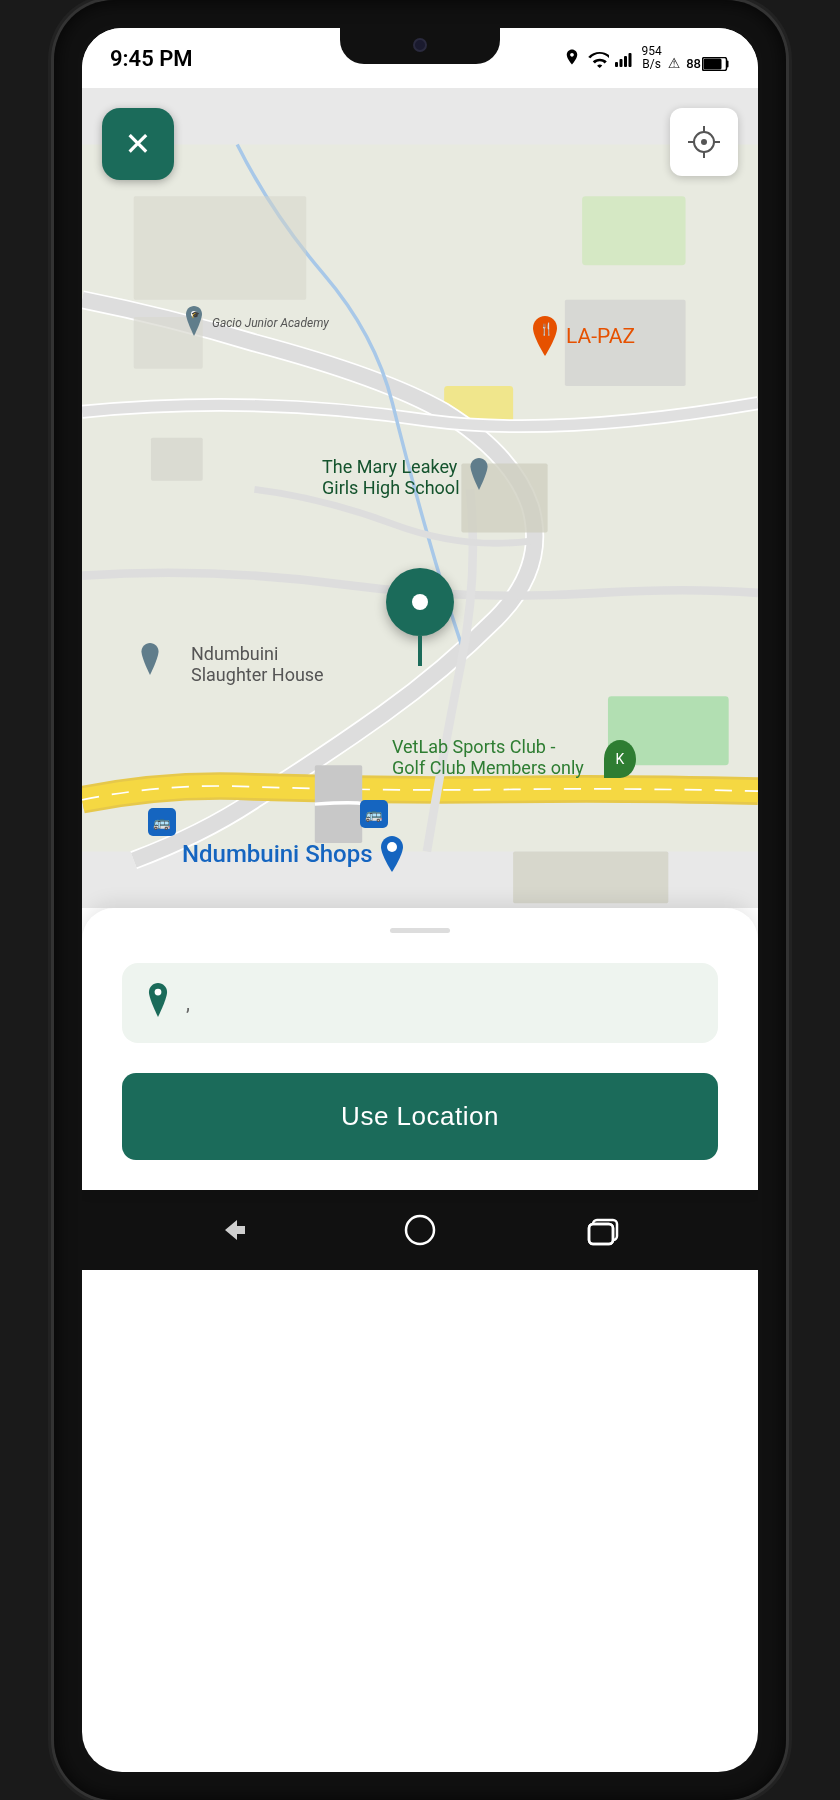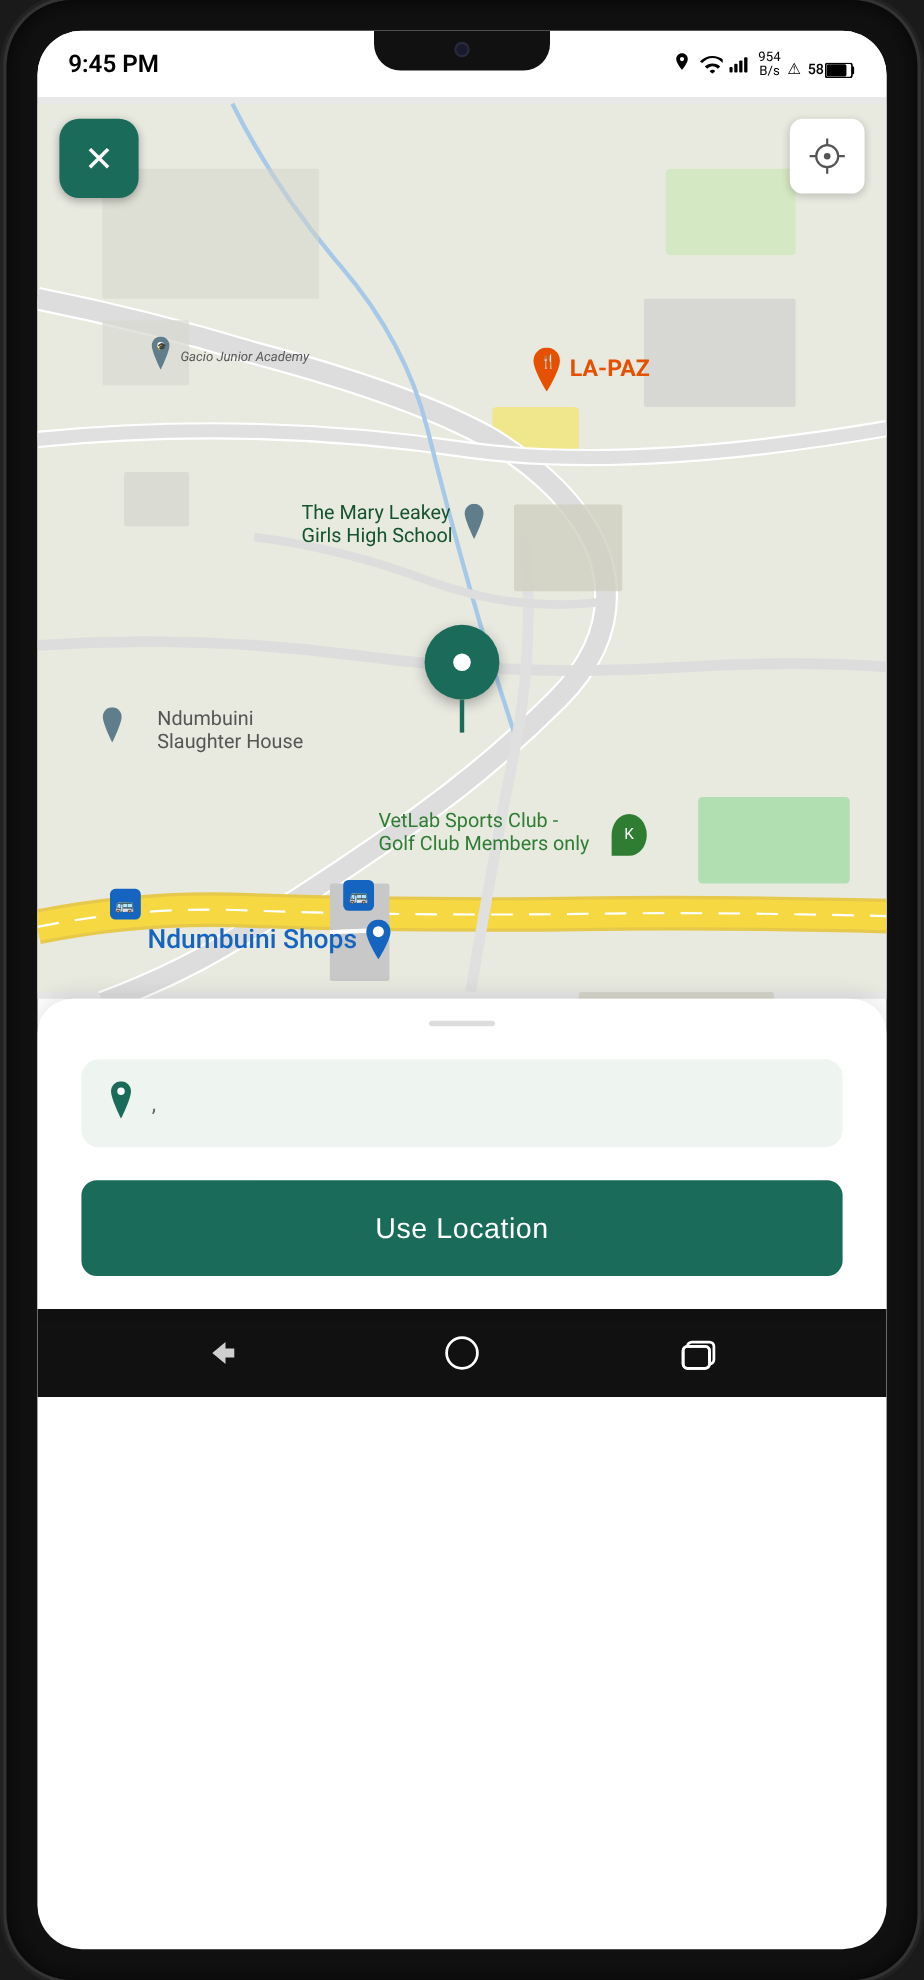--- a/index.html
+++ b/index.html
@@ -7,21 +7,21 @@
     body {
       background: #1a1a1a;
       display: flex;
       justify-content: center;
       align-items: center;
       min-height: 100vh;
       font-family: 'Roboto', Arial, sans-serif;
     }
 
     .phone-frame {
-      width: 828px;
+      width: 732px;
       height: 1800px;
       background: #111;
       border-radius: 60px;
       position: relative;
       overflow: hidden;
       box-shadow: 0 0 0 3px #333, 0 0 0 6px #222, inset 0 0 20px rgba(0,0,0,0.8);
     }
 
     
     .phone-frame::before {
@@ -310,21 +310,21 @@
           <svg width="20" height="18" viewBox="0 0 20 16" fill="#000">
             <rect x="0" y="11" width="3" height="5" rx="1"></rect>
             <rect x="4.5" y="8" width="3" height="8" rx="1"></rect>
             <rect x="9" y="5" width="3" height="11" rx="1"></rect>
             <rect x="13.5" y="2" width="3" height="14" rx="1"></rect>
           </svg>
         </span>
         <span style="font-size:12px; line-height:1.1; text-align:center">954<br>B/s</span>
         <span style="font-size:14px;">⚠</span>
         <span style="display:inline-flex;align-items:center;gap:1px">
-          <span style="font-size:13px;font-weight:500">58</span>
+          <span style="font-size:13px;font-weight:500">88</span>
           <svg width="28" height="14" viewBox="0 0 28 14" fill="none">
             <rect x="0.5" y="0.5" width="24" height="13" rx="2" stroke="#000" stroke-width="1.5"></rect>
             <rect x="1.5" y="1.5" width="18" height="11" rx="1.5" fill="#000"></rect>
             <path d="M25.5 4.5v5" stroke="#000" stroke-width="2" stroke-linecap="round"></path>
           </svg>
         </span>
       </div>
     </div>
 
     <div class="map-container">
@@ -390,21 +390,21 @@
             </svg>
         </span>
         <span style="font-size:12px;color:#555;font-weight:400;font-style:italic;">Gacio Junior Academy</span>
       </div>
 
       <div style="position:absolute;top:228px;left:446px;display:flex;align-items:center;gap:4px;">
         <svg width="34" height="40" viewBox="0 0 34 40">
           <path d="M17 0C10.4 0 5 5.4 5 12c0 9 12 28 12 28S29 21 29 12C29 5.4 23.6 0 17 0z" fill="#e65100"></path>
           <text x="11" y="17" font-size="12" fill="white">🍴</text>
         </svg>
-        <span style="font-size:21px;color:#e65100;font-weight:700;">LA-PAZ</span>
+        <span style="font-size:21px;color:#e65100;font-weight:400;">LA-PAZ</span>
       </div>
 
       <div style="position:absolute;top:368px;left:240px;display:flex;align-items:flex-start;gap:6px;">
         <span style="font-size:18px;color:#14532d;white-space:nowrap;">The Mary Leakey<br>Girls High School</span>
         <svg width="26" height="32" viewBox="0 0 24 30" style="flex-shrink:0;margin-top:2px;">
             <path d="M12 0C7.6 0 4 3.6 4 8c0 6 8 22 8 22S20 14 20 8c0-4.4-3.6-8-8-8z" fill="#607d8b"></path>
           </svg>
       </div>
 
       <div style="position:absolute;top:555px;left:55px;display:flex;align-items:flex-start;gap:4px;">

